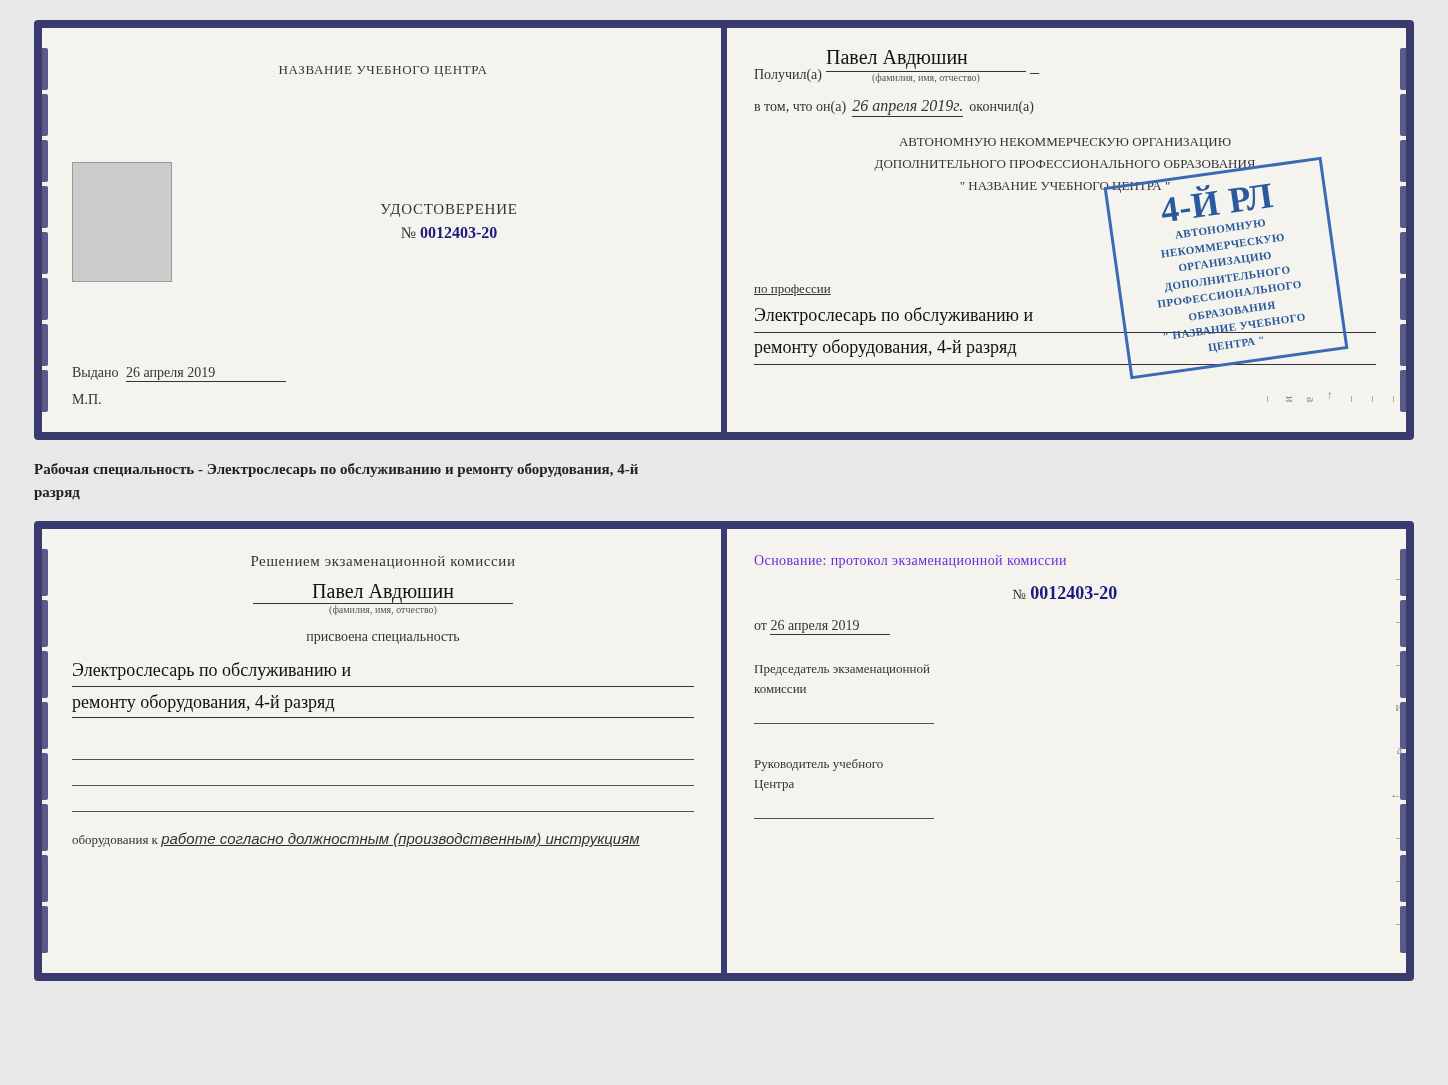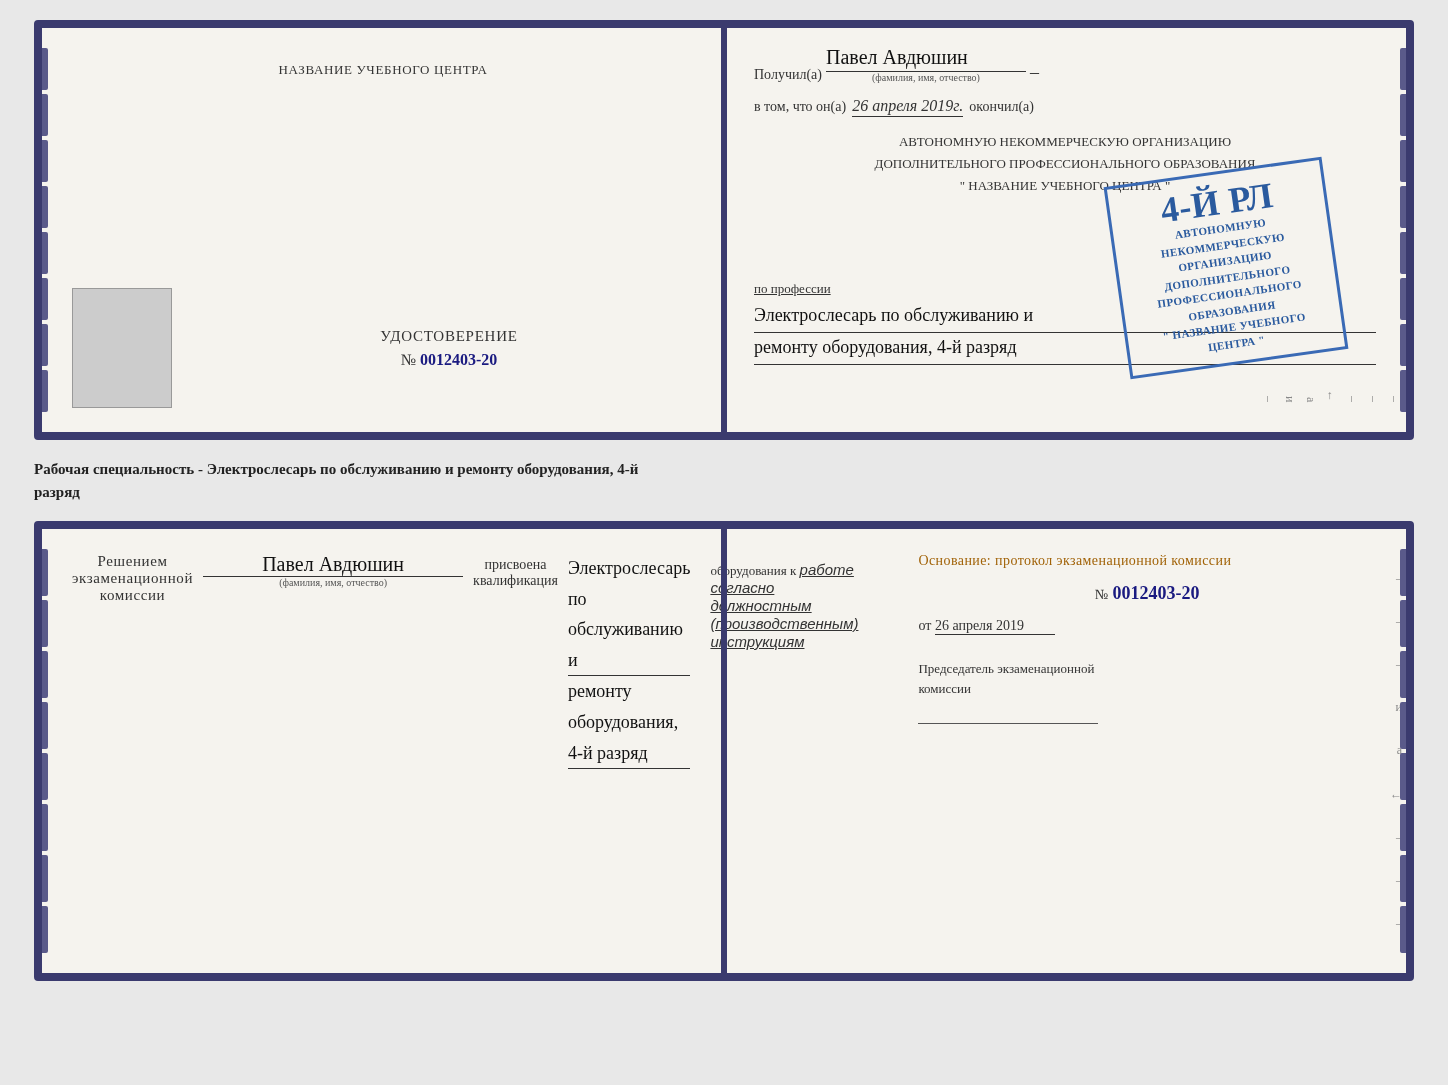--- a/index.html
+++ b/index.html
@@ -299,21 +299,21 @@
     }
 
     .doc-bottom-left, .doc-bottom-right {
       flex: 1;
       padding: 24px 30px;
       position: relative;
     }
 
     .doc-bottom-left {
       display: flex;
-      flex-direction: row;
+      flex-direction: column;
       gap: 10px;
     }
 
     .decision-title {
       font-size: 15px;
       text-align: center;
       color: #333;
       letter-spacing: 0.04em;
     }
 
@@ -383,21 +383,21 @@
 
     
     .doc-bottom-right {
       display: flex;
       flex-direction: column;
       gap: 14px;
     }
 
     .osnov-title {
       font-size: 14px;
-      color: #a16207;
+      color: #6d28d9;
       letter-spacing: 0.03em;
     }
 
     .osnov-number {
       font-size: 18px;
       font-weight: bold;
       color: #1a1a80;
       text-align: center;
     }
 
@@ -482,20 +482,27 @@
       <div class="photo-placeholder"></div>
       <div class="doc-left-cert">
         <div class="cert-title">УДОСТОВЕРЕНИЕ</div>
         <div class="cert-number">
           <span>№</span>
           <span class="num">0012403-20</span>
         </div>
       </div>
     </div>
 
+    <div class="doc-left-bottom">
+      <div class="issued-line">
+        <span>Выдано</span>
+        <span style="border-bottom:1px solid #333; display:inline-block; min-width:160px; margin-left:4px;">26 апреля 2019</span>
+      </div>
+      <div class="mp-label">М.П.</div>
+    </div>
   </div>
 
   <div class="doc-right" style="position:relative;">
 
     <div class="recipient-line">
       <span class="recipient-label">Получил(а)</span>
       <div class="recipient-fio-block">
         <span class="handwritten">Павел Авдюшин</span>
         <span class="handwritten-small">(фамилия, имя, отчество)</span>
       </div>
@@ -571,21 +578,21 @@
   </div>
 
   <div class="doc-bottom-left">
     <div class="decision-title">Решением экзаменационной комиссии</div>
 
     <div class="decision-name">
       <span class="decision-name-hw">Павел Авдюшин</span>
       <div class="decision-fio-label">(фамилия, имя, отчество)</div>
     </div>
 
-    <div class="qualification-label">присвоена квалификация</div>
+    <div class="qualification-label">присвоена специальность</div>
 
     <div>
       <span class="qualification-hw">Электрослесарь по обслуживанию и</span>
       <span class="qualification-hw">ремонту оборудования, 4-й разряд</span>
     </div>
 
     <div class="signature-lines">
       <div class="sig-line"></div>
       <div class="sig-line"></div>
       <div class="sig-line"></div>
@@ -611,20 +618,27 @@
     </div>
 
     <div class="chairman-block">
       <div class="chairman-title">
         <span style="white-space: pre-line;">Председатель экзаменационной
 комиссии</span>
       </div>
       <div class="sig-short"></div>
     </div>
 
+    <div class="head-block">
+      <div class="head-title">
+        <span style="white-space: pre-line;">Руководитель учебного
+Центра</span>
+      </div>
+      <div class="sig-short"></div>
+    </div>
 
     <div class="bottom-right-edge">
       <span class="dash-mark">–</span>
       <span class="dash-mark">–</span>
       <span class="dash-mark">–</span>
       <span class="dash-mark">и</span>
       <span class="dash-mark">а</span>
       <span class="dash-mark">←</span>
       <span class="dash-mark">–</span>
       <span class="dash-mark">–</span>

